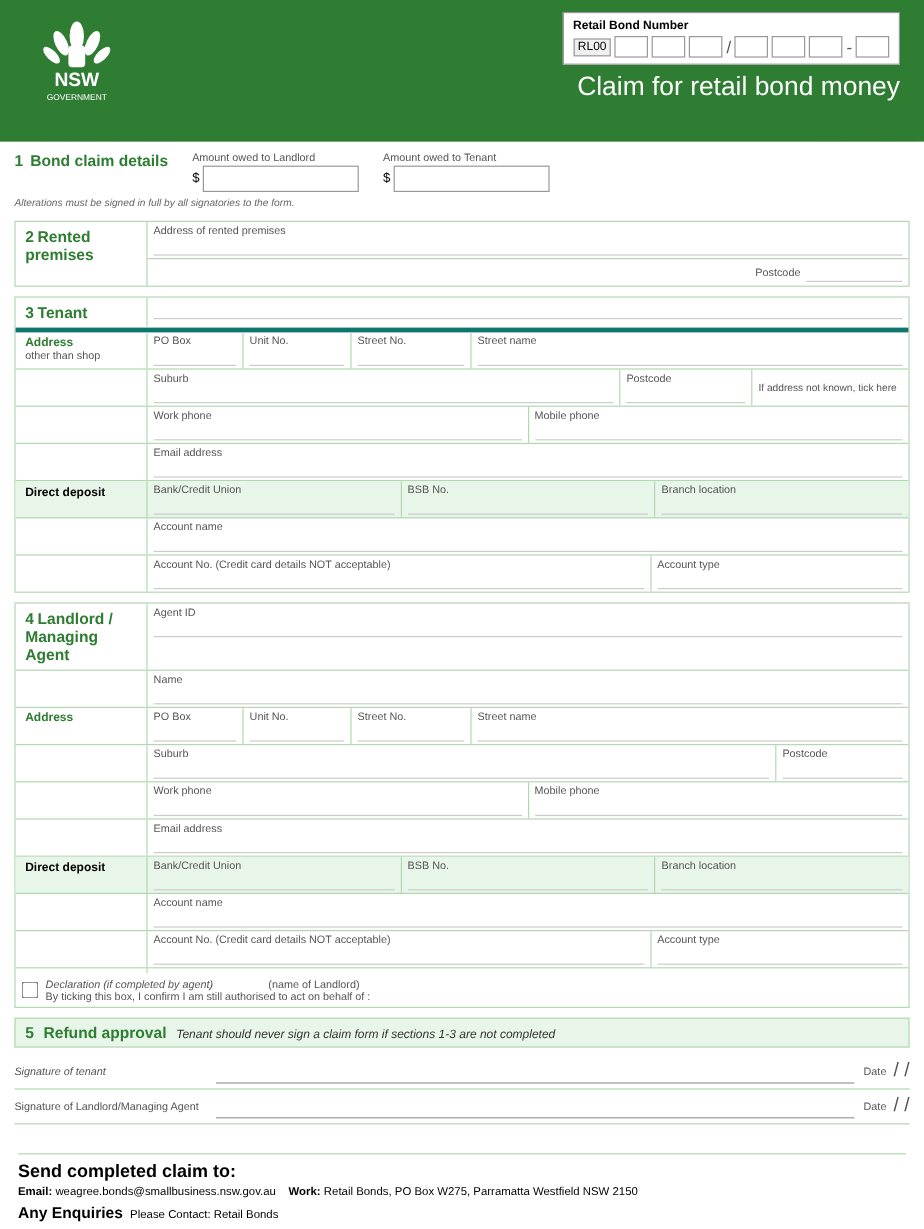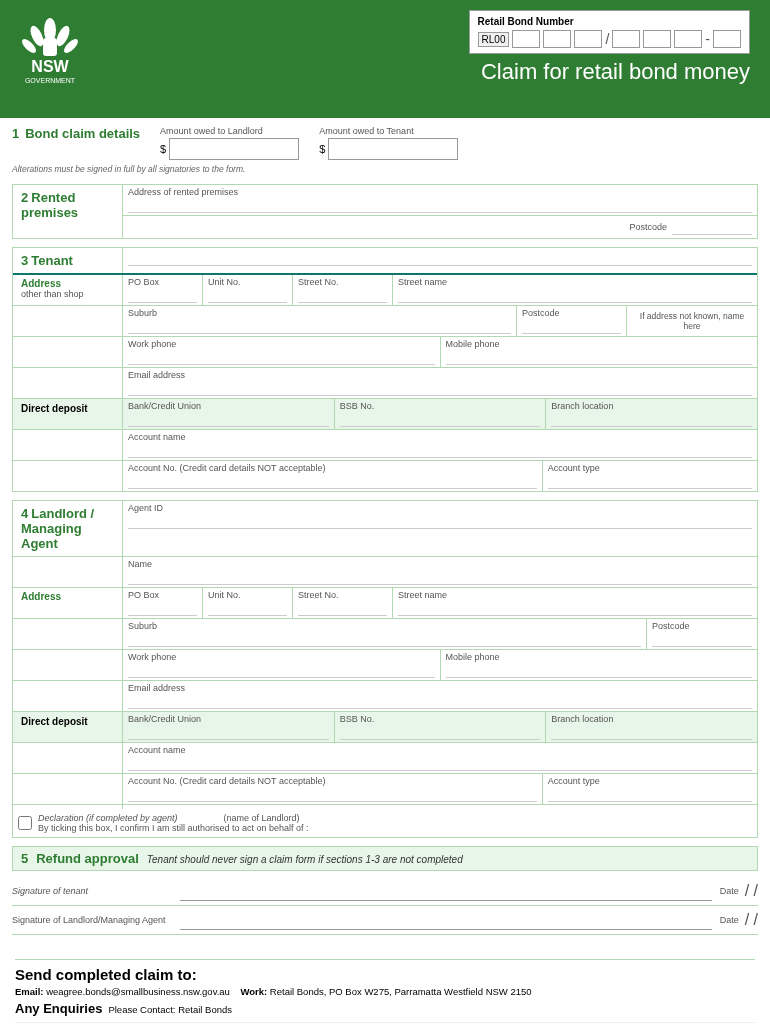--- a/index.html
+++ b/index.html
@@ -26,21 +26,21 @@
     .header-wrap { position: relative; background: #2e7d32; }
 
     .form-outer { padding: 8px 12px; }
   </style>
 </head>
 <body>
 
 <div class="header-wrap">
   <div class="header-content">
 
-    <div class="header-logo" style="position:absolute; left:15px; top:8px;">
+    <div class="header-logo" style="position:absolute; left:29px; top:8px;">
       <svg width="70" height="80" viewBox="0 0 70 80" xmlns="http://www.w3.org/2000/svg">
 
         <g fill="#fff">
           <ellipse cx="35" cy="22" rx="6" ry="12"></ellipse>
           <ellipse cx="22" cy="28" rx="5" ry="11" transform="rotate(-25 22 28)"></ellipse>
           <ellipse cx="48" cy="28" rx="5" ry="11" transform="rotate(25 48 28)"></ellipse>
           <ellipse cx="14" cy="38" rx="4" ry="9" transform="rotate(-45 14 38)"></ellipse>
           <ellipse cx="56" cy="38" rx="4" ry="9" transform="rotate(45 56 38)"></ellipse>
           <rect x="28" y="30" width="14" height="18" rx="3"></rect>
         </g>
@@ -114,21 +114,21 @@
           <span style="font-size:9px; color:#555; margin-right:5px;">Postcode</span>
           <input type="text" style="width: 80px; border-top: none; border-right: none; border-left: none; border-image: initial; border-bottom: 1px solid rgb(204, 204, 204); height: 16px; outline: none; font-size: 10px; background: transparent;">
         </div>
       </div>
     </div>
   </div>
 
   <div class="section">
     <div style="border:1px solid #b2d8b2; margin-bottom:6px;">
 
-      <div style="display:flex; border-bottom:2px solid #0f766e;justify-content:space-between;">
+      <div style="display:flex; border-bottom:4px solid #0f766e;justify-content:space-between;">
         <div style="width:110px; flex-shrink:0; border-right:1px solid #b2d8b2; padding:5px 8px;">
           <span class="section-number">3</span>
           <span class="section-title">Tenant</span>
         </div>
         <div style="flex:1; padding:2px 5px;">
           <input type="text" style="width: 100%; border-top: none; border-right: none; border-left: none; border-image: initial; border-bottom: 1px solid rgb(204, 204, 204); height: 16px; outline: none; font-size: 10px; background: transparent;">
         </div>
       </div>
 
       <div style="display:flex; border-bottom:1px solid #b2d8b2;">
@@ -161,21 +161,21 @@
         <div style="flex:1; display:flex;">
           <div style="flex:1; padding:2px 5px; border-right:1px solid #b2d8b2;">
             <div style="font-size:9px; color:#555;">Suburb</div>
             <input type="text" style="width: 100%; border-top: none; border-right: none; border-left: none; border-image: initial; border-bottom: 1px solid rgb(204, 204, 204); height: 16px; outline: none; font-size: 10px; background: transparent;">
           </div>
           <div style="width:110px; padding:2px 5px; border-right:1px solid #b2d8b2;">
             <div style="font-size:9px; color:#555;">Postcode</div>
             <input type="text" style="width: 100%; border-top: none; border-right: none; border-left: none; border-image: initial; border-bottom: 1px solid rgb(204, 204, 204); height: 16px; outline: none; font-size: 10px; background: transparent;">
           </div>
           <div style="width:130px; padding:2px 5px; display:flex; align-items:center;">
-            <div style="font-size:8.5px; color:#555; text-align:center;">If address not known, name here</div>
+            <div style="font-size:8.5px; color:#555; text-align:center;">If address not known, tick here</div>
           </div>
         </div>
       </div>
 
       <div style="display:flex; border-bottom:1px solid #b2d8b2;">
         <div style="width:110px; flex-shrink:0; border-right:1px solid #b2d8b2; padding:2px 5px;"></div>
         <div style="flex:1; display:flex;">
           <div style="flex:1; padding:2px 5px; border-right:1px solid #b2d8b2;">
             <div style="font-size:9px; color:#555;">Work phone</div>
             <input type="text" style="width: 100%; border-top: none; border-right: none; border-left: none; border-image: initial; border-bottom: 1px solid rgb(204, 204, 204); height: 16px; outline: none; font-size: 10px; background: transparent;">

